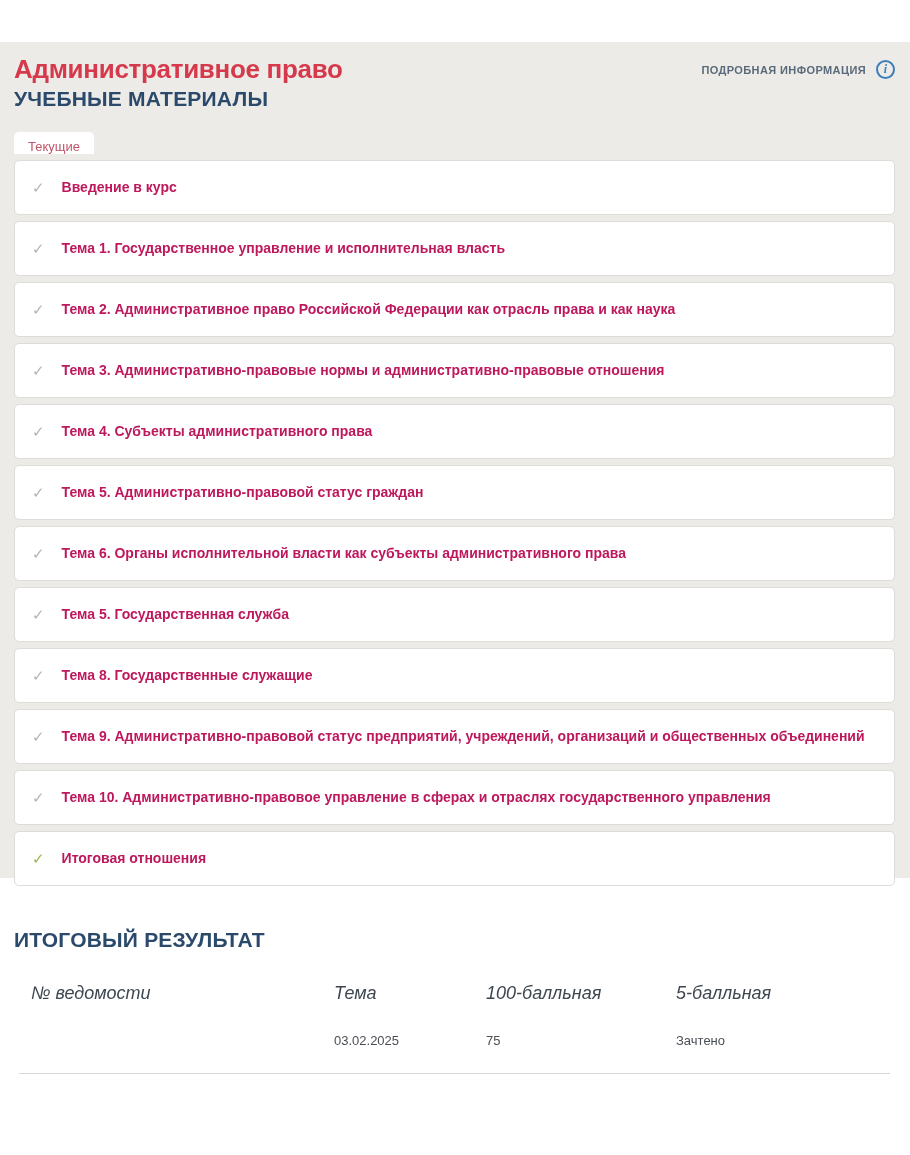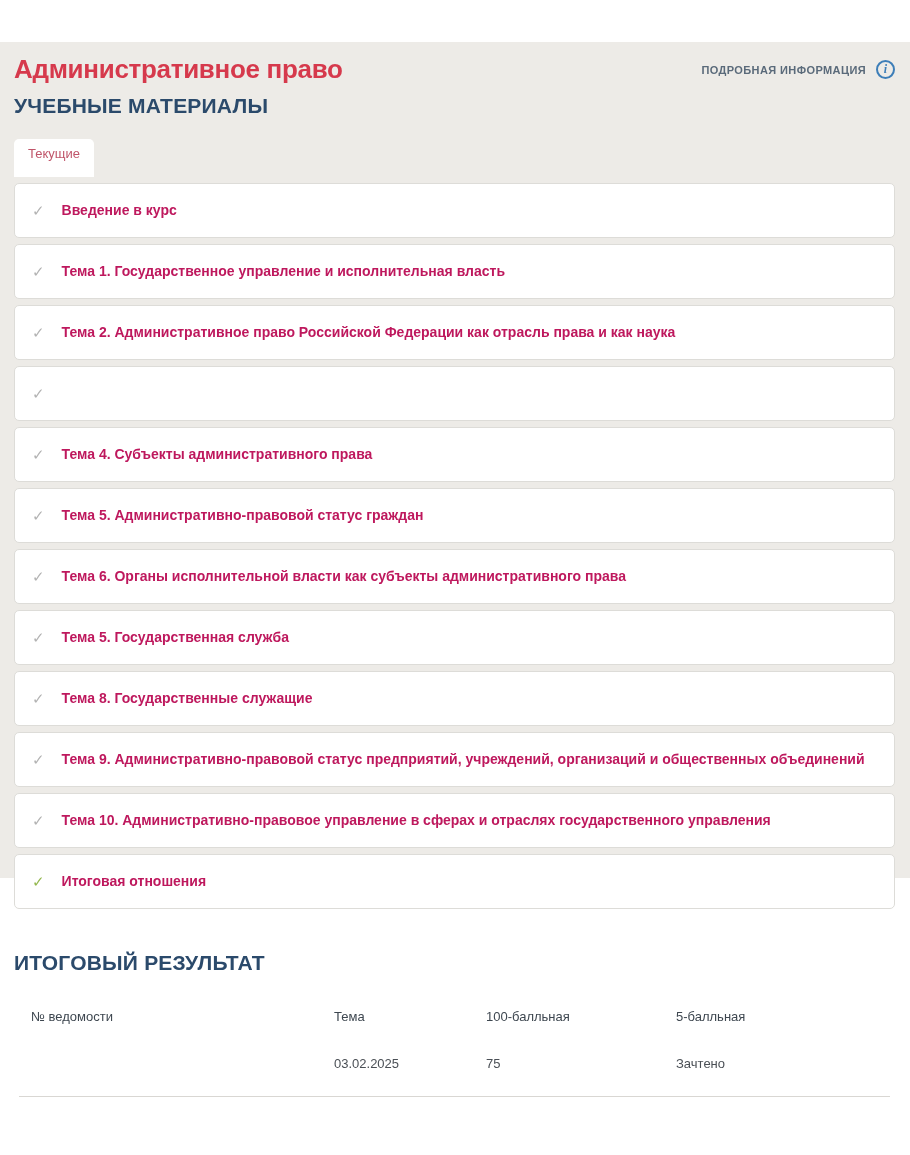--- a/index.html
+++ b/index.html
@@ -10,41 +10,41 @@
 
   .header-row { display: flex; justify-content: space-between; align-items: center; }
   .page-title { font-size: 26px; font-weight: bold; color: #d6394c; letter-spacing: -0.3px; }
   .details { display: flex; align-items: center; gap: 10px; cursor: pointer; }
   .details-label { font-size: 11px; font-weight: bold; letter-spacing: 0.4px; color: #5a6a7a; }
   .info-icon { width: 19px; height: 19px; border: 2px solid #3d7eb8; border-radius: 50%;
     color: #3d7eb8; font-size: 12px; font-weight: bold; display: flex; align-items: center;
     justify-content: center; font-family: "Liberation Serif", serif; font-style: italic; }
 
   .section-heading { font-size: 21px; font-weight: bold; color: #2b4a6b; letter-spacing: 0.2px; }
-  .heading-materials { margin-top: 9px; }
+  .heading-materials { margin-top: 2px; }
   .heading-result { margin-top: 42px; }
 
   .tab-bar { margin-top: 21px; display: flex; }
-  .tab { background: #ffffff; border-radius: 5px 5px 0 0; padding: 7px 14px 16px;
+  .tab { background: #ffffff; border-radius: 5px 5px 0 0; padding: 7px 14px 0;
     font-size: 13px; color: #c0556a; cursor: pointer; }
 
   .cards { margin-top: 6px; }
   .card { background: #ffffff; border: 1px solid #dddcd8; border-radius: 5px;
     min-height: 55px; display: flex; align-items: center; gap: 17px;
     padding: 8px 20px 8px 17px; margin-bottom: 6px; cursor: pointer; }
   .check-icon { font-size: 15px; line-height: 1; flex: 0 0 auto; }
   .check-gray { color: #b3b3b3; }
   .check-green { color: #94b84e; }
   .card-label { font-size: 14px; font-weight: bold; color: #be185d; line-height: 1.45; }
 
   .result-table { margin-top: 23px; }
   .trow { display: grid; grid-template-columns: 303px 152px 190px 1fr;
     align-items: center; padding-left: 17px; }
   .thead { background: #ffffff; height: 37px; border-radius: 2px; }
-  .th { font-size: 13px; color: #3e4750; }
+  .th { font-size: 18px; color: #3e4750; font-style: italic; }
   .tdata { height: 56px; }
   .td { font-size: 13px; color: #4a4f55; }
   .redacted-box { width: 152px; height: 40px; background: #ffffff; margin-left: -8px; }
   .divider { border: none; border-top: 1px solid #d9d7d3; margin: 5px 5px 0 5px; }
 </style>
 </head>
 <body>
 
 <div class="top-strip"></div>
 
@@ -75,20 +75,21 @@
     <span class="card-label">Тема 1. Государственное управление и исполнительная власть</span>
   </div>
 
   <div class="card">
     <span class="check-icon check-gray">✓</span>
     <span class="card-label">Тема 2. Административное право Российской Федерации как отрасль права и как наука</span>
   </div>
 
   <div class="card">
     <span class="check-icon check-gray">✓</span>
+    <span class="card-label">Тема 3. Административно-правовые нормы и административно-правовые отношения</span>
   </div>
 
   <div class="card">
     <span class="check-icon check-gray">✓</span>
     <span class="card-label">Тема 4. Субъекты административного права</span>
   </div>
 
   <div class="card">
     <span class="check-icon check-gray">✓</span>
     <span class="card-label">Тема 5. Административно-правовой статус граждан</span>

